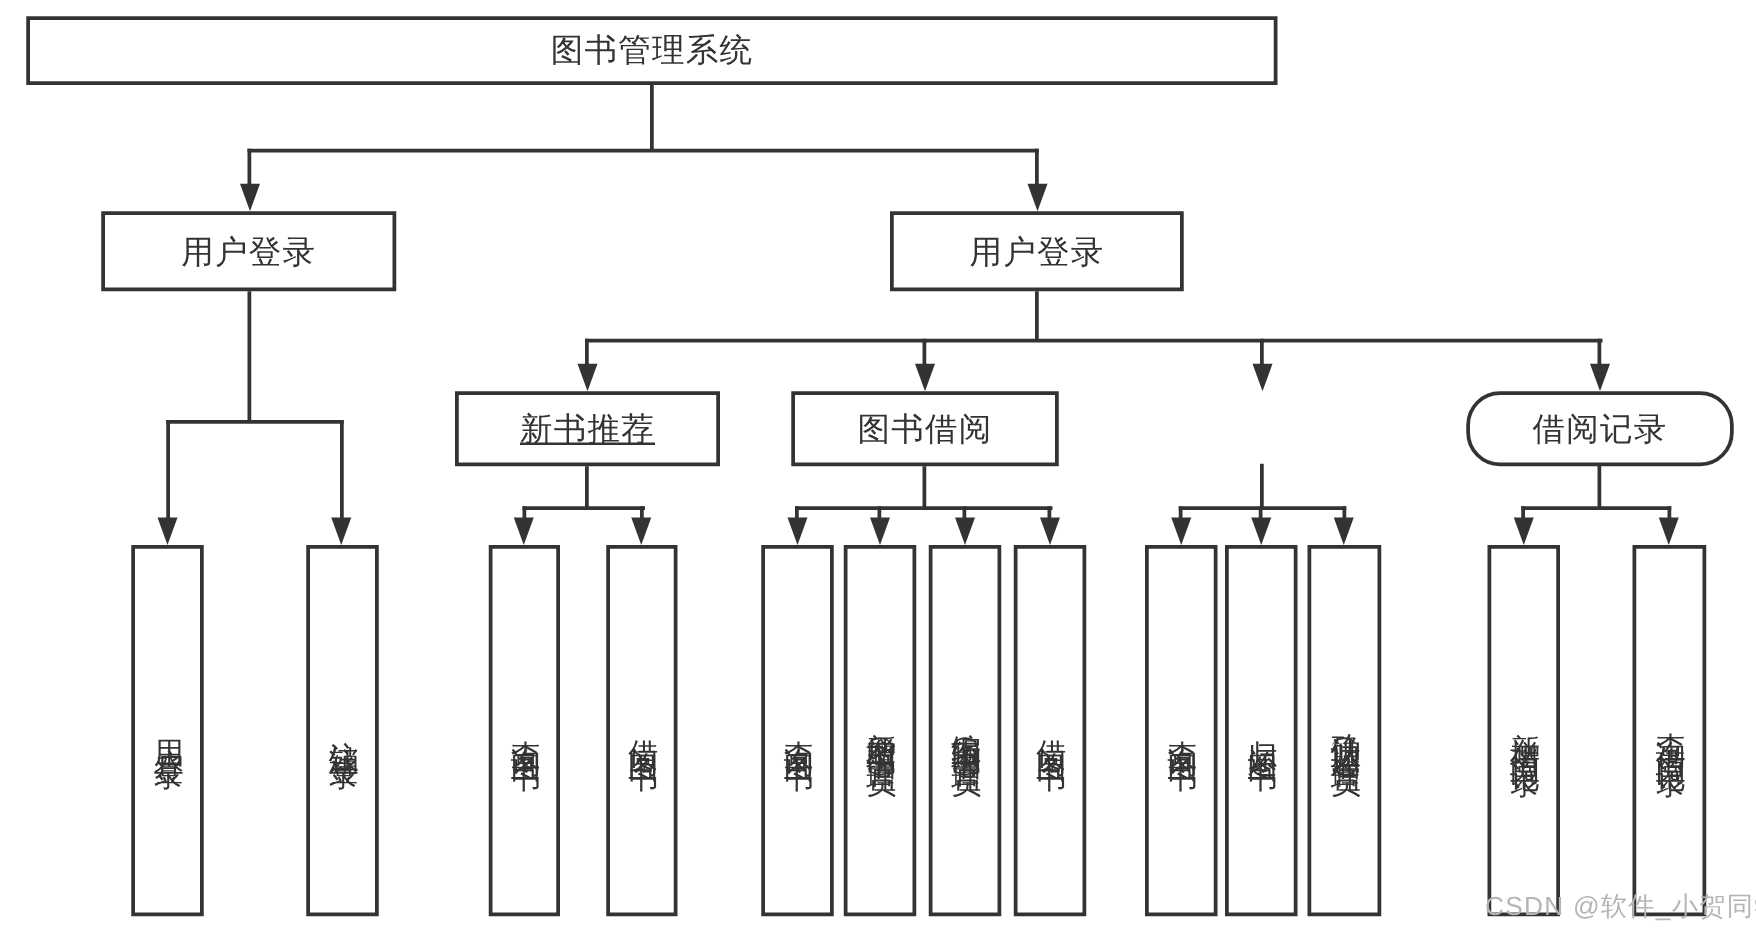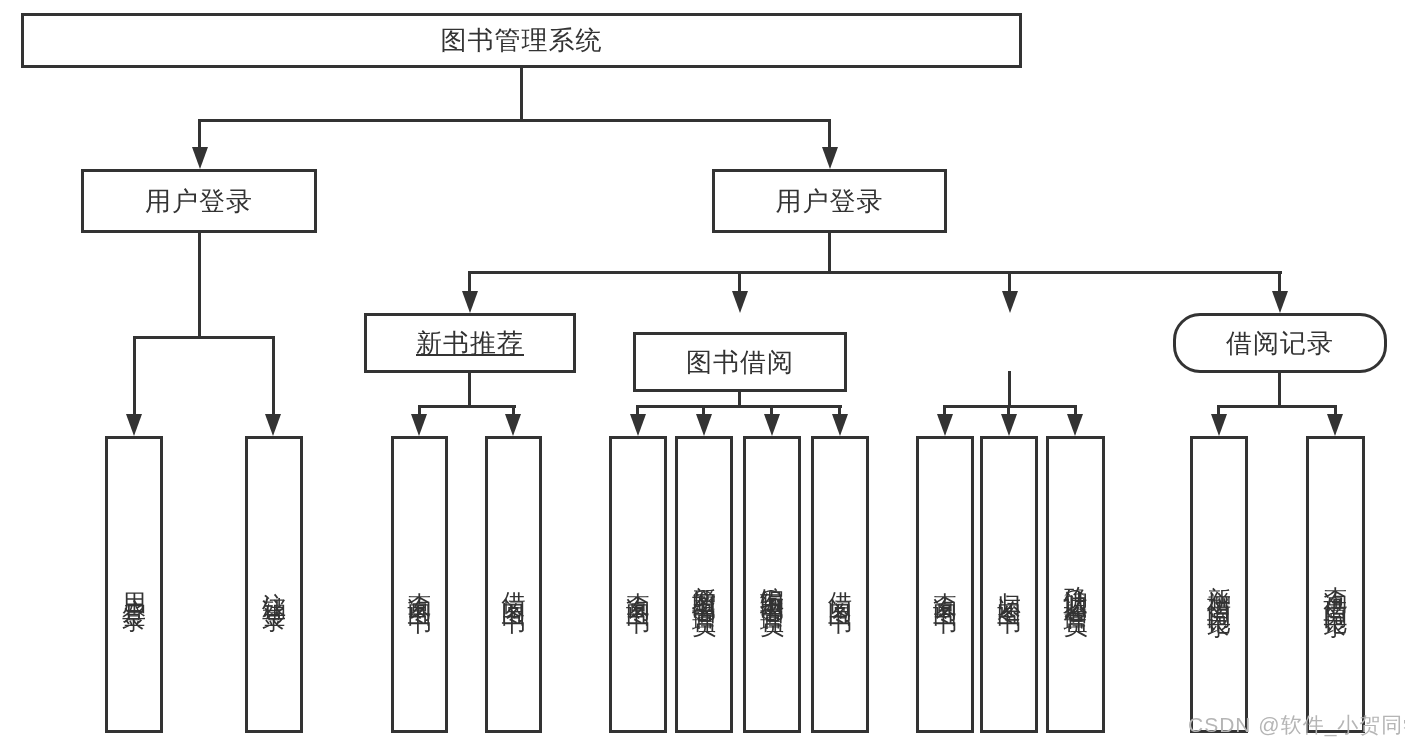--- a/index.html
+++ b/index.html
@@ -118,21 +118,21 @@
   <div class="vl" style="left:1334px; top:405px; height:13px;"></div>
   <div class="ar" style="left:1211px; top:414px;"></div>
   <div class="ar" style="left:1327px; top:414px;"></div>
 
   <div class="box" style="left:21px; top:13px; width:1001px; height:55px;">图书管理系统</div>
 
   <div class="box" style="left:81px; top:169px; width:236px; height:64px;">用户登录</div>
   <div class="box" style="left:712px; top:169px; width:235px; height:64px;">用户登录</div>
 
   <div class="box" style="left:364px; top:313px; width:212px; height:60px;text-decoration:underline;">新书推荐</div>
-  <div class="box" style="left:633px; top:313px; width:214px; height:60px;margin-top:19px;">图书借阅</div>
+  <div class="box" style="left:633px; top:313px; width:214px; height:60px;">图书借阅</div>
   <div class="box" style="left:1173px; top:313px; width:214px; height:60px;border-radius:27px;">借阅记录</div>
 
   <div class="box vbox" style="left:105px; top:436px; width:58px; height:297px;">用户登录</div>
   <div class="box vbox" style="left:245px; top:436px; width:58px; height:297px;">注销登录</div>
 
   <div class="box vbox" style="left:391px; top:436px; width:57px; height:297px;">查询图书</div>
   <div class="box vbox" style="left:485px; top:436px; width:57px; height:297px;">借阅图书</div>
 
   <div class="box vbox" style="left:609px; top:436px; width:58px; height:297px;">查询图书</div>
   <div class="box vbox" style="left:675px; top:436px; width:58px; height:297px; letter-spacing:4px;">新增图书（管理员）</div>

